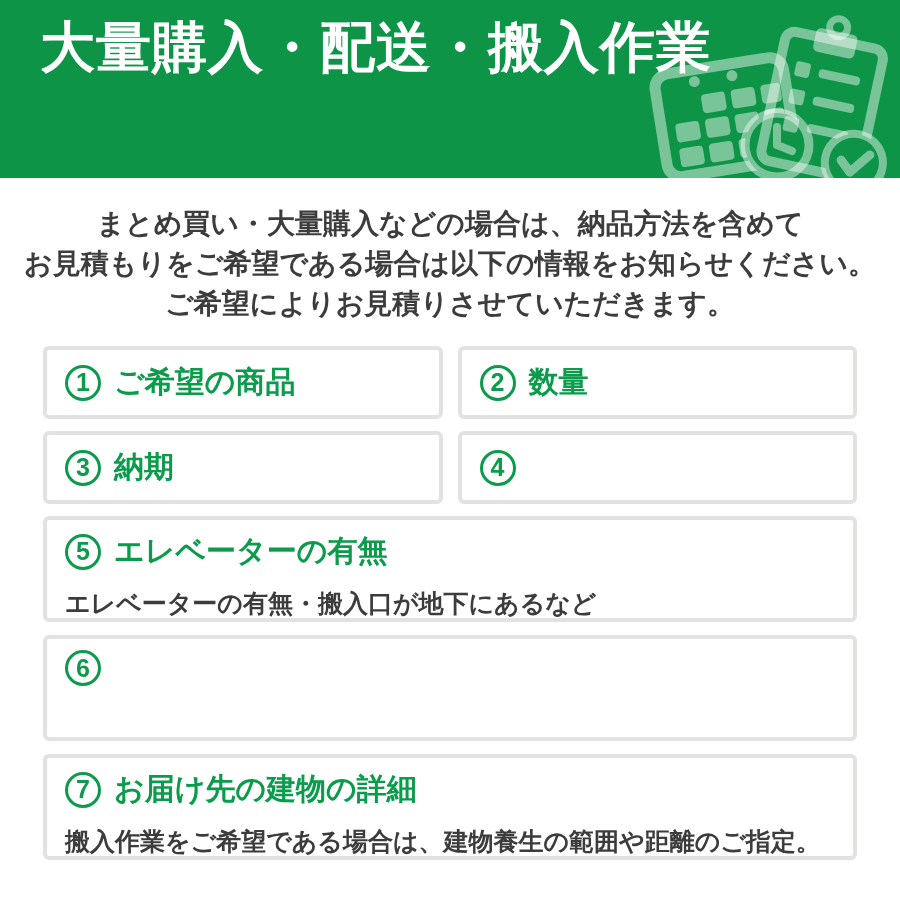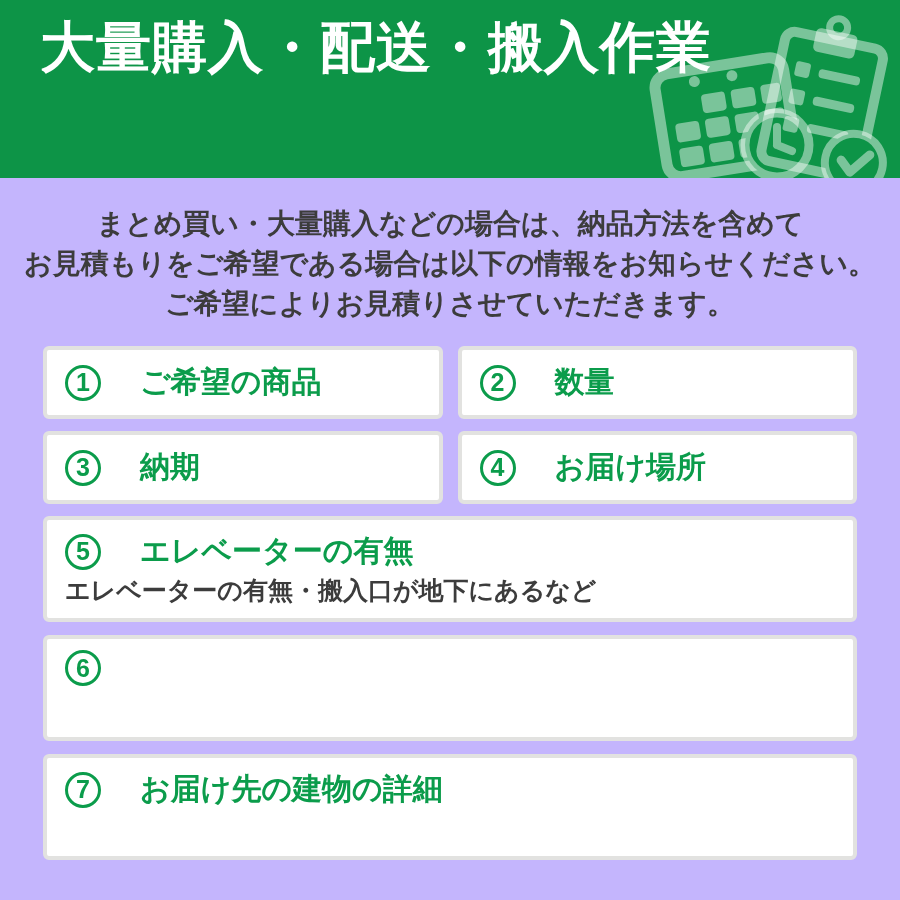--- a/index.html
+++ b/index.html
@@ -3,21 +3,21 @@
 <meta charset="utf-8">
 <style>
   html,body{margin:0;padding:0;}
   body{
     width:900px;height:900px;
     font-family:"Liberation Sans","DejaVu Sans",sans-serif;
     background:#f8f9b0;
     overflow:hidden;
     -webkit-font-smoothing:antialiased;
   }
-  .page{position:relative;width:900px;height:900px;background:#c4b5fd;}
+  .page{position:relative;width:900px;height:900px;background:#ffffff;}
 
   
   .header{
     position:relative;width:900px;height:178px;
     background:#0d9447;overflow:hidden;
   }
   .header-title{
     position:absolute;left:40px;top:14px;
     color:#ffffff;font-size:55px;font-weight:900;
     line-height:67px;letter-spacing:1px;white-space:nowrap;z-index:2;
@@ -45,22 +45,22 @@
   .large-stack{margin:12px 43px 0 43px;display:flex;flex-direction:column;gap:13px;}
   .box.large{height:106px;padding:11px 18px;}
   .title-row{display:flex;align-items:center;}
   .badge{
     width:36px;height:36px;flex:none;
     border:3px solid var(--green);border-radius:50%;
     color:var(--green);font-size:25px;font-weight:bold;
     display:inline-flex;align-items:center;justify-content:center;
     margin-right:13px;box-sizing:border-box;
   }
-  .label{color:var(--green);font-size:30px;font-weight:bold;white-space:nowrap;margin-left:26px;}
-  .note{color:#3c3c3c;font-size:25px;font-weight:600;margin-top:2px;white-space:nowrap;}
+  .label{color:var(--green);font-size:30px;font-weight:bold;white-space:nowrap;}
+  .note{color:#3c3c3c;font-size:25px;font-weight:600;margin-top:15px;white-space:nowrap;}
 </style>
 </head>
 <body>
 
 <div class="page">
 
   <div class="header">
     <div class="header-title">
       <div>大量購入・配送・搬入作業</div>
     </div>
@@ -120,21 +120,20 @@
     <div class="box small">
       <span class="badge">2</span>
       <span class="label">数量</span>
     </div>
     <div class="box small">
       <span class="badge">3</span>
       <span class="label">納期</span>
     </div>
     <div class="box small">
       <span class="badge">4</span>
-      <span class="label">お届け場所</span>
     </div>
   </div>
 
   <div class="large-stack">
     <div class="box large">
       <div class="title-row">
         <span class="badge">5</span>
         <span class="label">エレベーターの有無</span>
       </div>
       <div class="note">エレベーターの有無・搬入口が地下にあるなど</div>
@@ -142,16 +141,17 @@
     <div class="box large">
       <div class="title-row">
         <span class="badge">6</span>
       </div>
     </div>
     <div class="box large">
       <div class="title-row">
         <span class="badge">7</span>
         <span class="label">お届け先の建物の詳細</span>
       </div>
+      <div class="note">搬入作業をご希望である場合は、建物養生の範囲や距離のご指定。</div>
     </div>
   </div>
 
 </div>
 
 </body></html>

